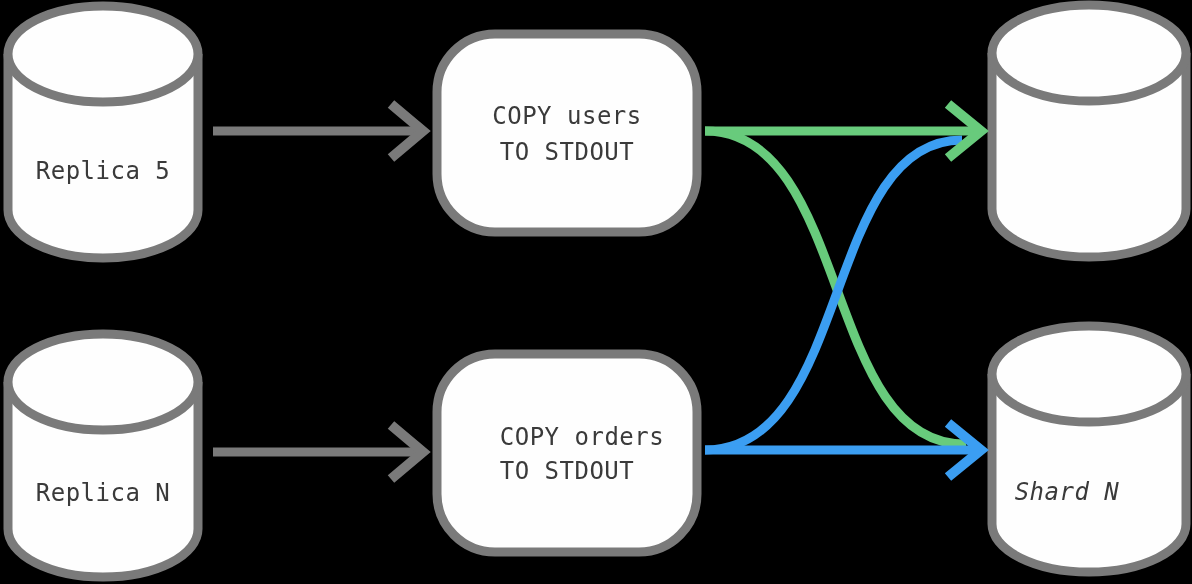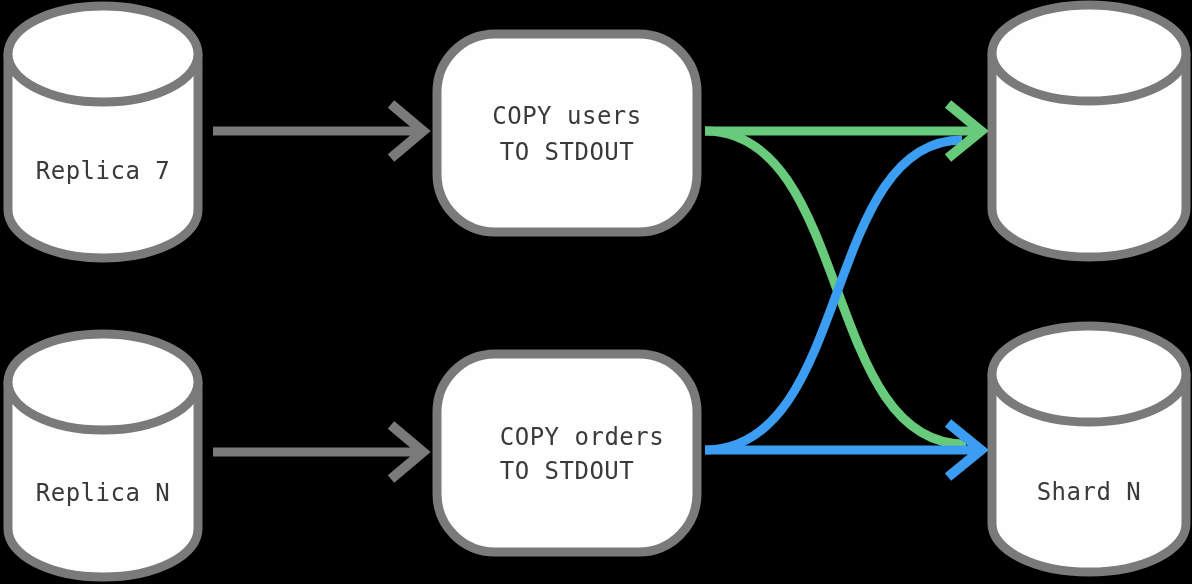--- a/index.html
+++ b/index.html
@@ -94,26 +94,26 @@
       <path class="edge" d="M 705 131 H 976" stroke="#68cb7c"></path>
       <path class="head" d="M 948 104 L 981 131 L 948 158" stroke="#68cb7c"></path>
     </g>
 
     <g>
       <path class="edge" d="M 705 450 H 976" stroke="#3b9ef2"></path>
       <path class="head" d="M 948 423 L 981 450 L 948 477" stroke="#3b9ef2"></path>
     </g>
   </svg>
 
-  <div class="node-label" style="left:103px; top:171px;">Replica 7</div>
+  <div class="node-label" style="left:103px; top:171px;">Replica 5</div>
 
   <div class="node-label" style="left:103px; top:493px;">Replica N</div>
 
   <div class="node-label" style="left:567px; top:116px;">COPY users</div>
   <div class="node-label" style="left:567px; top:152px;">TO STDOUT</div>
 
   <div class="node-label" style="left:567px; top:437px;margin-left:15px;">COPY orders</div>
   <div class="node-label" style="left:567px; top:471px;">TO STDOUT</div>
 
 
-  <div class="node-label" style="left:1089px; top:492px;">Shard N</div>
+  <div class="node-label" style="left:1067px; top:492px;font-style:italic;">Shard N</div>
 
 </div>
 
 </body></html>

